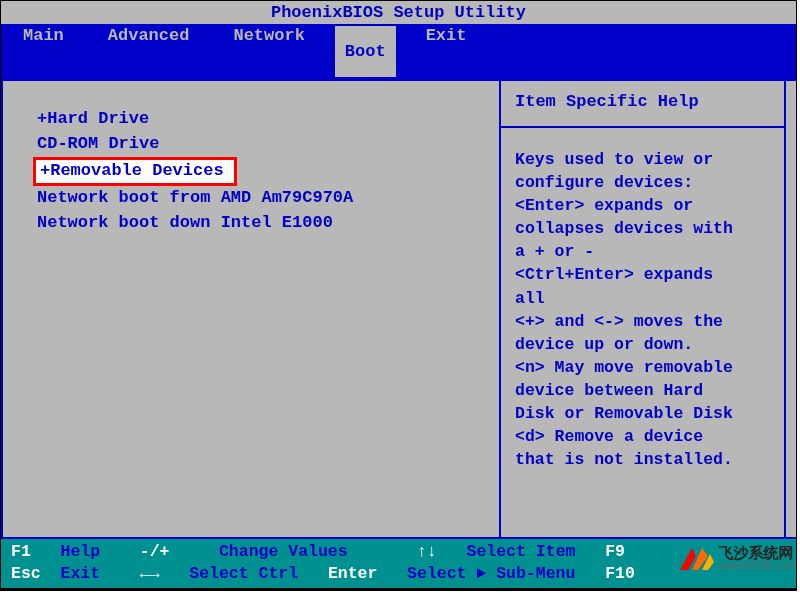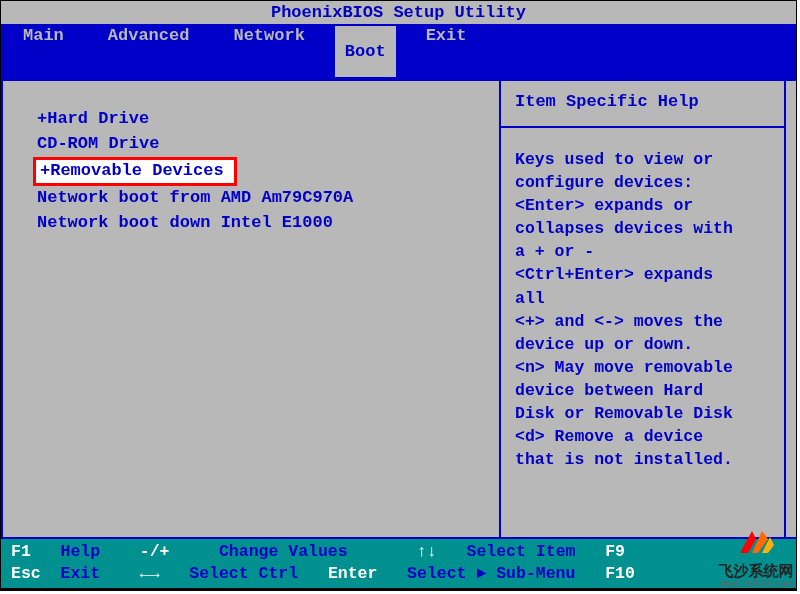--- a/index.html
+++ b/index.html
@@ -111,30 +111,29 @@
   .footer-row {
     display: flex;
   }
   .footer-cell {
     white-space: pre;
   }
   .fk { color: #fff; }
   .watermark {
     position: absolute;
     right: 6px;
-    bottom: 4px;
+    bottom: 18px;
     display: flex;
     align-items: center;
     gap: 4px;
     font-family: "Microsoft YaHei", sans-serif;
     color: #333;
     font-weight: normal;
     font-size: 12px;
     z-index: 10;
-    flex-direction: column;
   }
   .watermark .logo {
     width: 36px;
     height: 36px;
     position: relative;
   }
   .watermark .logo svg { width: 100%; height: 100%; }
   .watermark .txt .big { font-size: 15px; font-weight: bold; color: #222; line-height:1;}
   .watermark .txt .small { font-size: 10px; color: #666; line-height:1.2;}
 </style>

